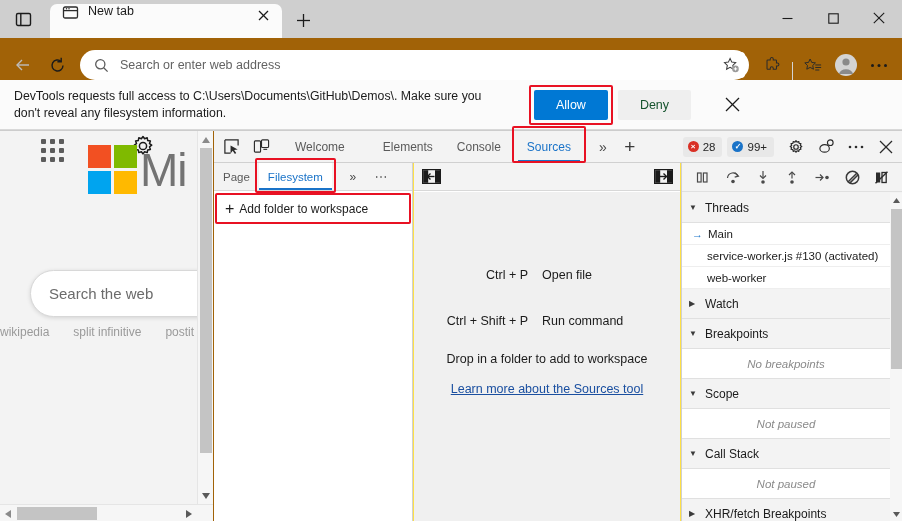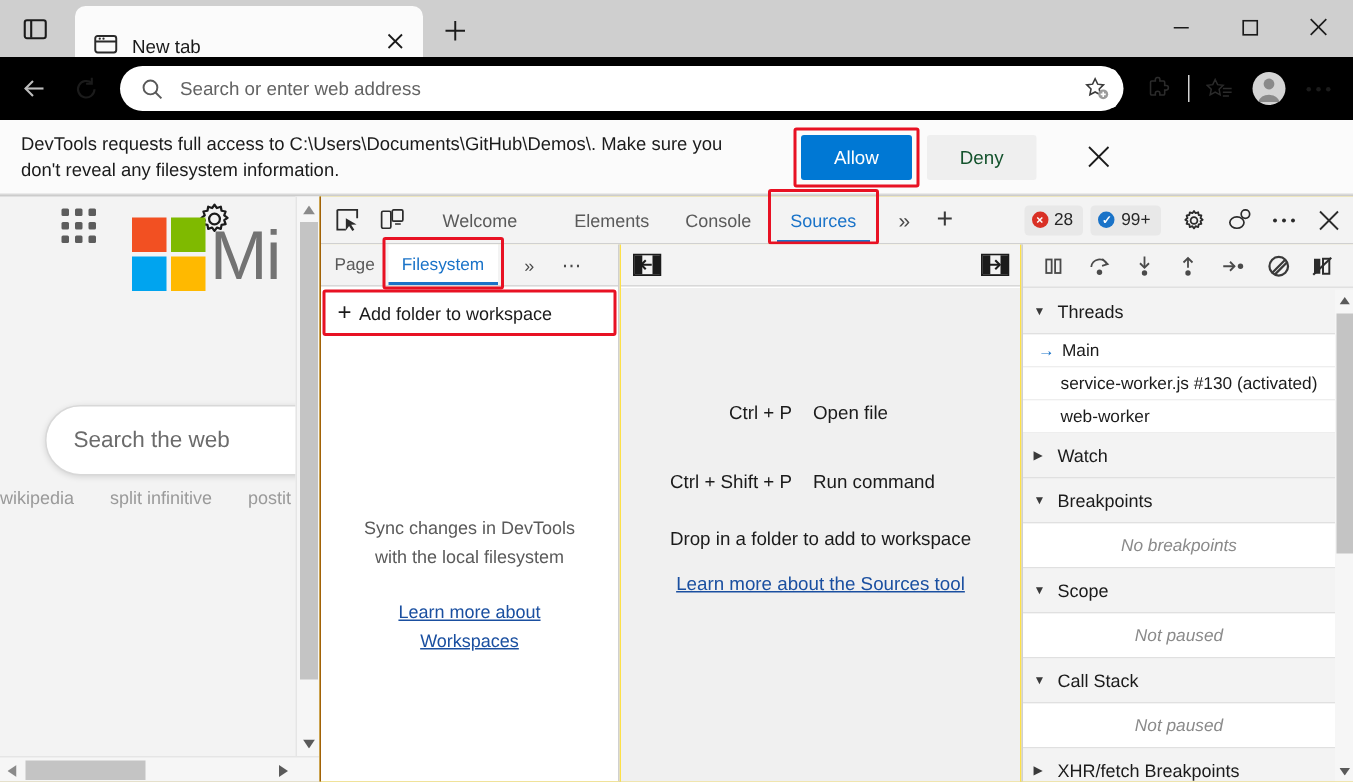--- a/index.html
+++ b/index.html
@@ -18,21 +18,21 @@
     display: flex; align-items: flex-end;
   }
   .tab-search-btn {
     width: 38px; height: 34px; margin-left: 4px; margin-bottom: 2px;
     display: flex; align-items: center; justify-content: center;
     border-radius: 4px; cursor: pointer;
   }
   .tab {
     height: 34px; width: 232px; margin-left: 8px;
     background: #fbfbfb; border-radius: 7px 7px 0 0;
-    display: flex; align-items: flex-end; padding: 0 8px 0 12px;
+    display: flex; align-items: flex-start; padding: 0 8px 0 12px;
     position: relative;
   }
   .tab-favicon { width: 17px; height: 17px; margin-right: 9px; flex: none; }
   .tab-title {
     flex: 1; font-size: 12.5px; color: #1a1a1a; white-space: nowrap;
     overflow: hidden; text-overflow: ellipsis;
   }
   .tab-close {
     width: 22px; height: 22px; border-radius: 3px; flex: none;
     display: flex; align-items: center; justify-content: center;
@@ -47,21 +47,21 @@
     position: absolute; right: 0; top: 0; height: 36px; display: flex;
   }
   .win-btn {
     width: 46px; height: 36px; display: flex; align-items: center;
     justify-content: center; cursor: pointer;
   }
 
   
   .navbar {
     position: absolute; left: 0; top: 38px; width: 902px; height: 42px;
-    background: #000000; display: flex; align-items: center;
+    background: #a16207; display: flex; align-items: flex-end;
     padding: 0 6px;
   }
   .nav-icon-btn {
     width: 34px; height: 30px; display: flex; align-items: center;
     justify-content: center; border-radius: 4px; cursor: pointer; flex: none;
   }
   .omnibox {
     flex: 1; height: 30px; margin: 0 6px; background: #ffffff;
     border-radius: 15px; display: flex; align-items: center;
     padding: 0 4px 0 14px; min-width: 0;
@@ -643,27 +643,20 @@
       </div>
 
       <div style="position:relative; margin: 6px 6px 0 5px;">
         <div class="add-folder">
           <span class="plus">+</span>
           <span>Add folder to workspace</span>
         </div>
         <div class="hl-box" style="left:-4px; top:-4px; right:-5px; bottom:-3px;"></div>
       </div>
 
-      <div class="nav-empty">
-        <div>Sync changes in DevTools</div>
-        <div>with the local filesystem</div>
-        <div style="height:18px"></div>
-        <a>Learn more about</a><br>
-        <a>Workspaces</a>
-      </div>
     </div>
 
     <div class="dt-editor">
       <div class="ed-toolbar">
         <div class="ed-toolbtn">
           <svg width="19" height="15" viewBox="0 0 19 15">
             <rect x="0.6" y="0.6" width="17.8" height="13.8" fill="none" stroke="#1b1b1b" stroke-width="1.2"></rect>
             <rect x="1.2" y="1.2" width="5" height="12.6" fill="#1b1b1b"></rect>
             <rect x="13" y="1.2" width="5" height="12.6" fill="#1b1b1b"></rect>
             <line x1="5.5" y1="7.5" x2="12.5" y2="7.5" stroke="#1b1b1b" stroke-width="1.4"></line>

